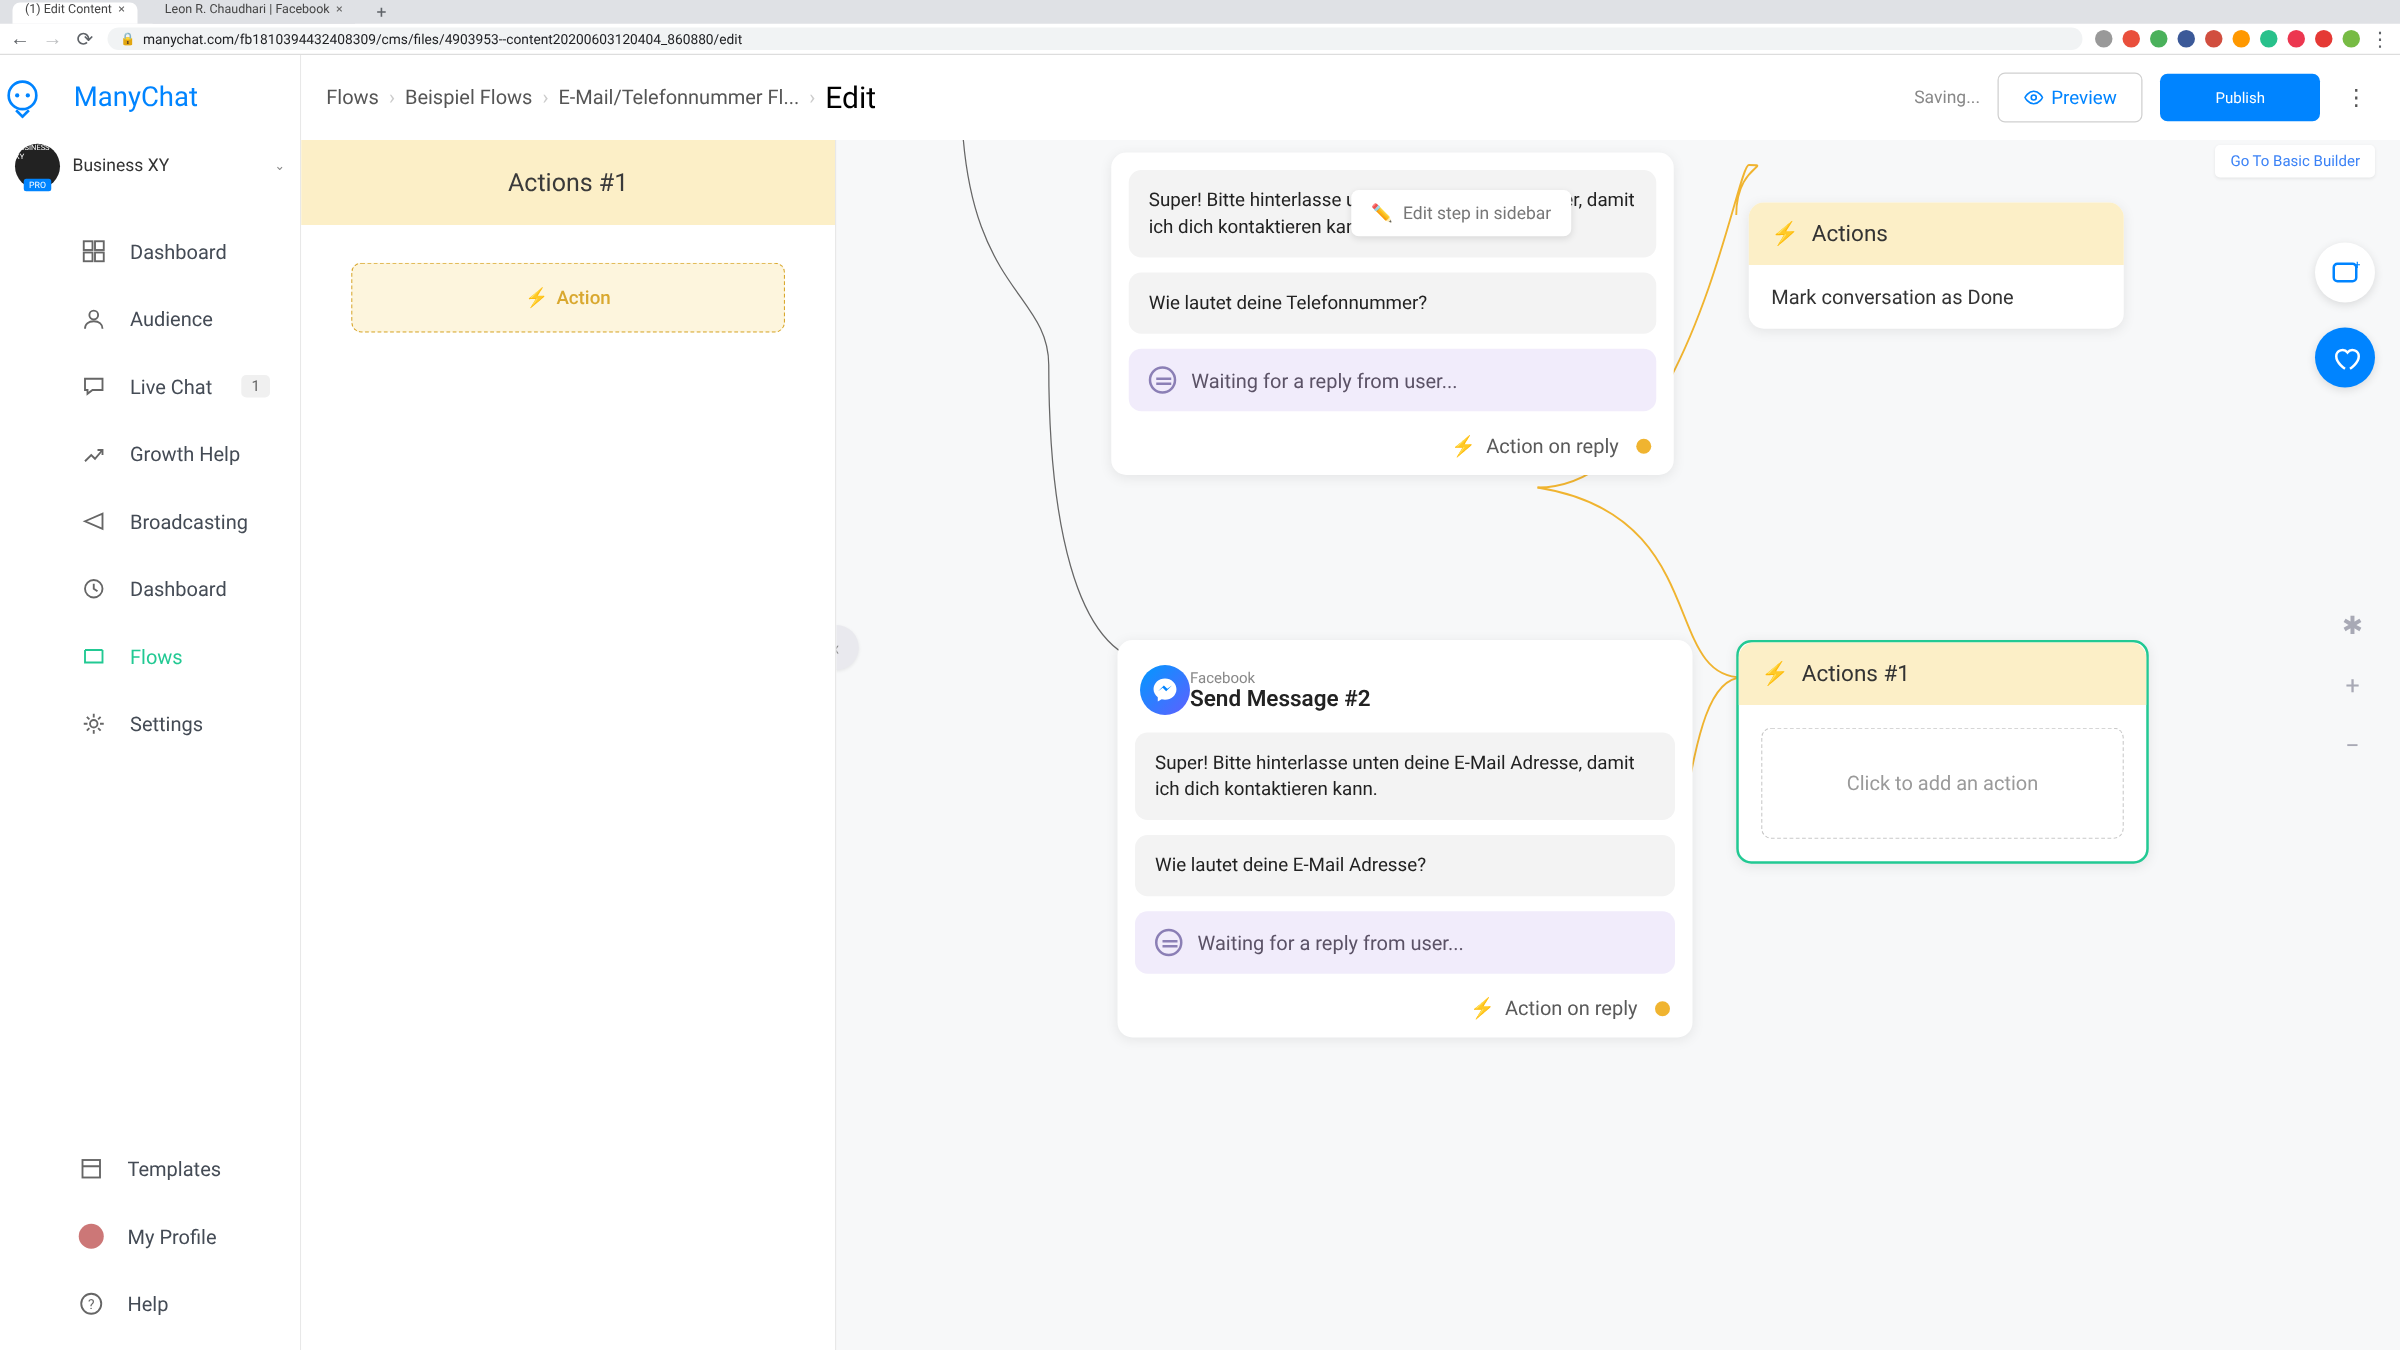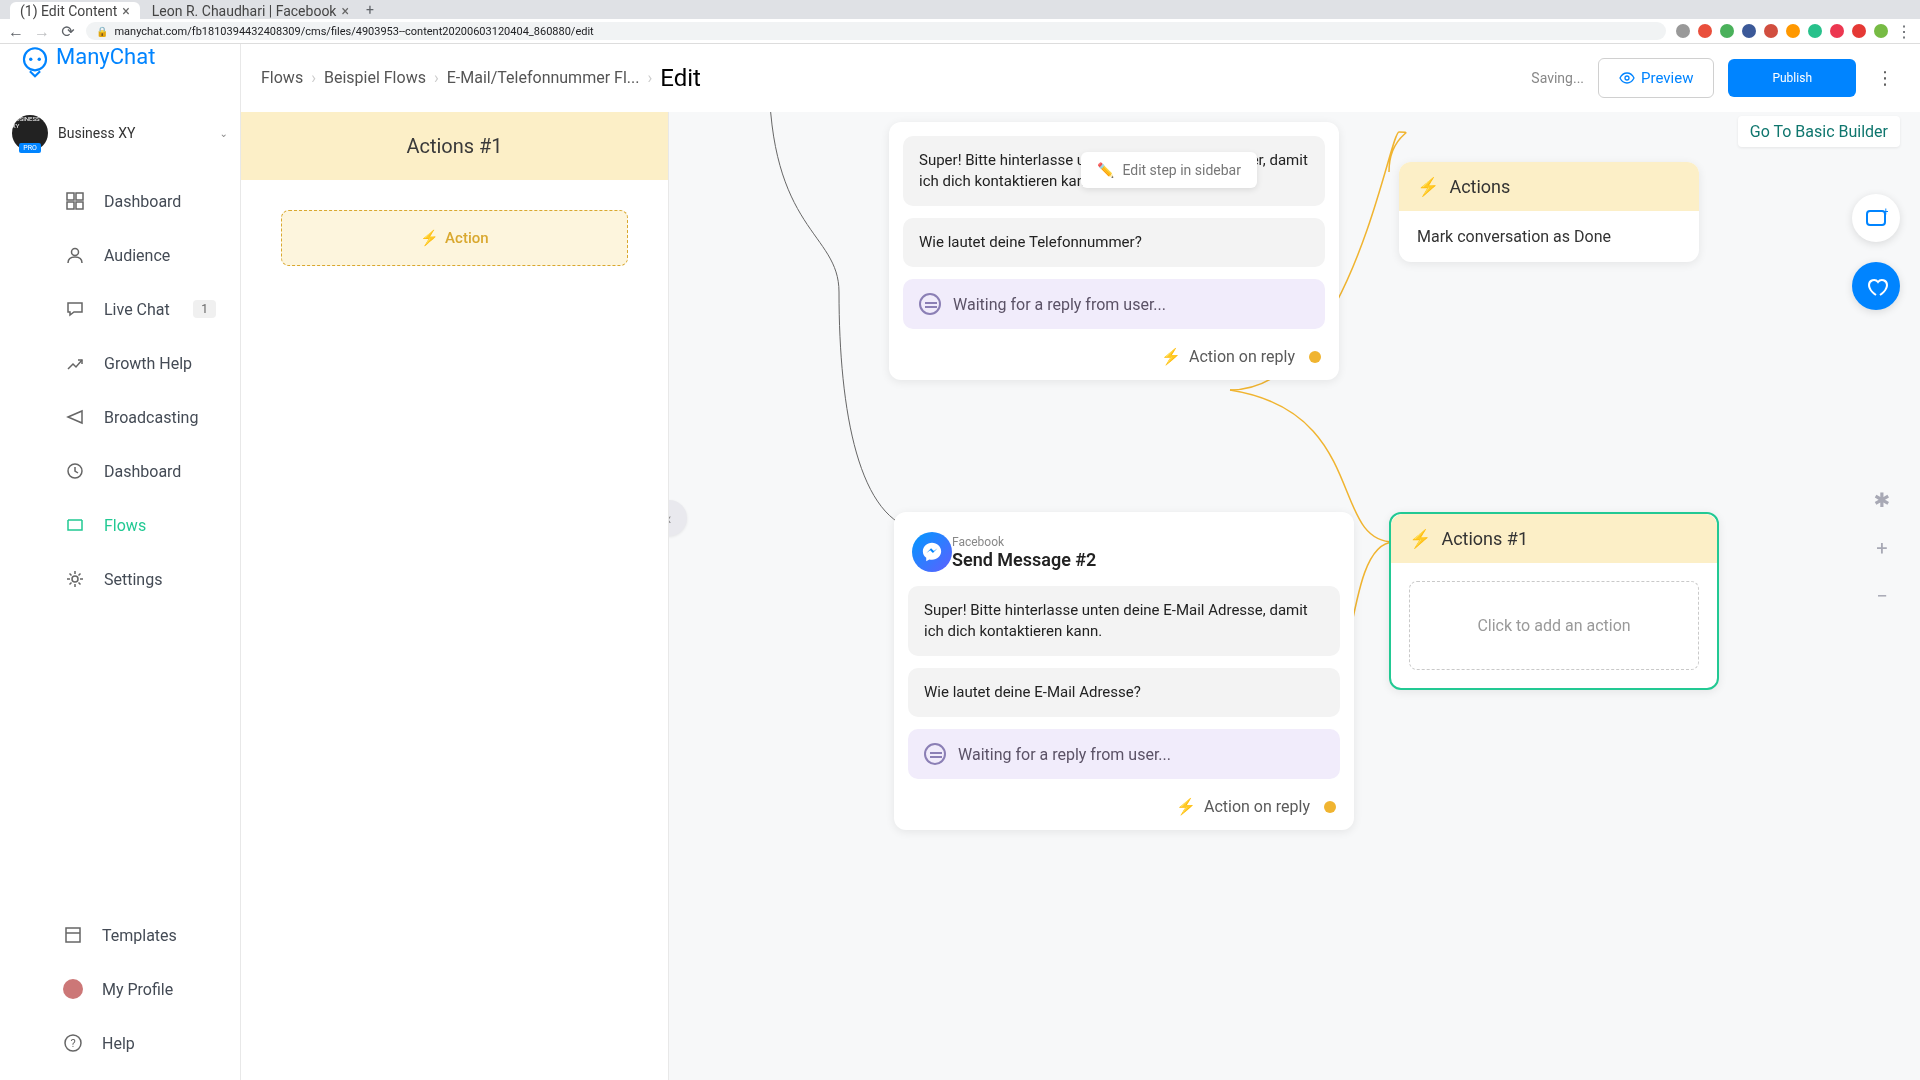--- a/index.html
+++ b/index.html
@@ -1,35 +1,35 @@
 <!DOCTYPE html>
 <html><head>
 <meta charset="utf-8">
 <style>
 * { margin: 0; padding: 0; box-sizing: border-box; font-family: -apple-system, BlinkMacSystemFont, "Segoe UI", Roboto, sans-serif; }
 body { width: 1920px; height: 1080px; background: #f5f5f5; overflow: hidden; position: relative; }
 
 
 .browser-chrome { background: #fff; }
 .tab-strip { height: 19px; background: #dfe1e5; display: flex; align-items: flex-end; padding-left: 10px; }
-.tab { height: 17px; background: #fff; border-radius: 6px 6px 0 0; padding: 0 10px; display: flex; align-items: flex-end; font-size: 14px; color: #444; gap: 5px; margin-right: 2px; }
+.tab { height: 17px; background: #fff; border-radius: 6px 6px 0 0; padding: 0 10px; display: flex; align-items: flex-start; font-size: 10px; color: #444; gap: 5px; margin-right: 12px; }
 .tab.inactive { background: #dfe1e5; }
 .tab .close { color: #666; cursor: pointer; }
 .tab-add { width: 18px; height: 18px; display:flex; align-items:center; justify-content:center; color:#5f6368; font-size:14px;}
 .addr-row { height: 25px; display: flex; align-items: center; padding: 0 8px; gap: 10px; border-bottom: 1px solid #ddd; }
 .nav-btn { width: 16px; height: 16px; color: #5f6368; display:flex; align-items:center; justify-content:center;}
 .lock { color:#5f6368; font-size:10px;}
 .addr-bar { flex: 1; height: 18px; background: #f1f3f4; border-radius: 12px; padding: 0 10px; display: flex; align-items: center; font-size: 11px; color: #202124; gap:6px;}
 .ext-icons { display: flex; gap: 8px; align-items: center; }
 .ext-icon { width: 14px; height: 14px; border-radius: 50%; }
 
 
 .app { position: absolute; top: 44px; left: 0; right: 0; bottom: 0; display: flex; background:#fff;}
 .sidebar { width: 241px; background: #fff; border-right: 1px solid #e8e8e8; display: flex; flex-direction: column; }
-.logo-row { height: 68px; display: flex; align-items: flex-start; padding: 0 18px; gap: 4px; }
+.logo-row { height: 68px; display: flex; align-items: center; padding: 0 1px; gap: 24px; }
 .logo-mark { width: 34px; height: 34px; }
 .logo-text { color: #0084ff; font-size: 22px; font-weight: 400; }
 .account-row { height: 42px; display: flex; align-items: center; padding: 0 12px; gap: 10px; position:relative;}
 .account-badge { width: 36px; height: 36px; border-radius: 50%; background: #222; display:flex; flex-direction:column; align-items:center; color:#fff; font-size:6px; position:relative;}
 .pro { position:absolute; bottom:-2px; background:#0084ff; color:#fff; font-size:7px; padding:1px 4px; border-radius:2px;}
 .account-name { font-size: 14px; color: #333; flex:1;}
 .chev { color:#888; font-size:10px;}
 .nav { padding: 20px 0; margin-left: 40px; }
 .nav-item { height: 54px; display: flex; align-items: center; padding: 0 24px; gap: 18px; color: #444b55; font-size: 16px; cursor: pointer; }
 .nav-item.active { color: #22c993; }
@@ -41,21 +41,21 @@
 .top-bar { height: 68px; display: flex; align-items: center; padding: 0 20px; gap: 12px; border-bottom:1px solid transparent; background:#fff;}
 .crumbs { display: flex; align-items: center; gap: 8px; font-size: 16px; color: #666; }
 .crumb-link { color:#555; }
 .crumb-sep { color:#ccc; }
 .crumb-current { color:#000; font-size: 24px; font-weight:400;}
 .top-right { margin-left: auto; display: flex; align-items: center; gap: 14px; }
 .saving { color:#888; font-size:14px;}
 .btn-preview { background:#fff; border:1px solid #d0d0d0; border-radius:6px; padding:10px 20px; color:#0084ff; font-size:15px; display:flex; align-items:center; gap:6px;}
 .btn-publish { background:#0084ff; border:none; border-radius:6px; padding:12px 44px; color:#fff; font-size:12px;}
 .btn-more { width:30px; height:40px; display:flex; align-items:center; justify-content:center; color:#555; font-size:18px;}
-.go-basic { position:absolute; right:20px; top:72px; font-size:16px; color:#0f766e; background:#fff; padding:6px 12px; border-radius:4px; box-shadow:0 1px 3px rgba(0,0,0,0.08); z-index:5;}
+.go-basic { position:absolute; right:20px; top:72px; font-size:12px; color:#3b82f6; background:#fff; padding:6px 12px; border-radius:4px; box-shadow:0 1px 3px rgba(0,0,0,0.08); z-index:5;}
 
 
 .editor-panel { position:absolute; left:0; top:0; width:428px; bottom:0; background:#fff; border-right:1px solid #e8e8e8; z-index:3;}
 .panel-hdr { height:68px; background:#fcefc7; display:flex; align-items:center; justify-content:center; font-size:20px; color:#3a3a3a;}
 .panel-body { padding:30px 40px;}
 .add-action { border:1.5px dashed #d9a82f; background:#fdf5dd; border-radius:8px; height:56px; display:flex; align-items:center; justify-content:center; gap:6px; color:#d9a82f; font-size:15px; font-weight:500;}
 .bolt-sm { color:#d9a82f; }
 
 
 .canvas { position:absolute; left:428px; right:0; top:68px; bottom:0; background:#f7f8f9; overflow:hidden;}

